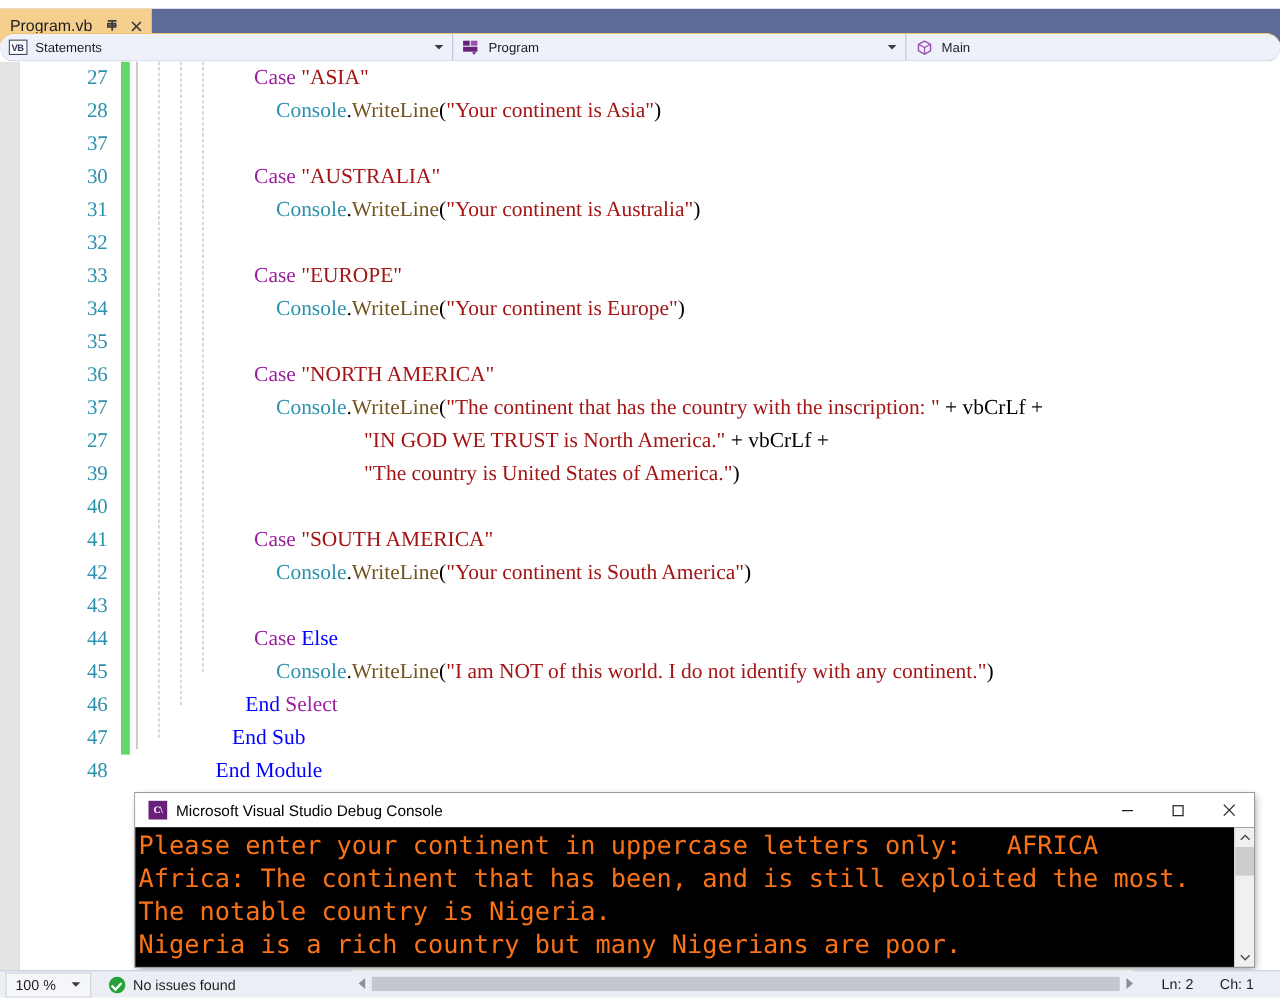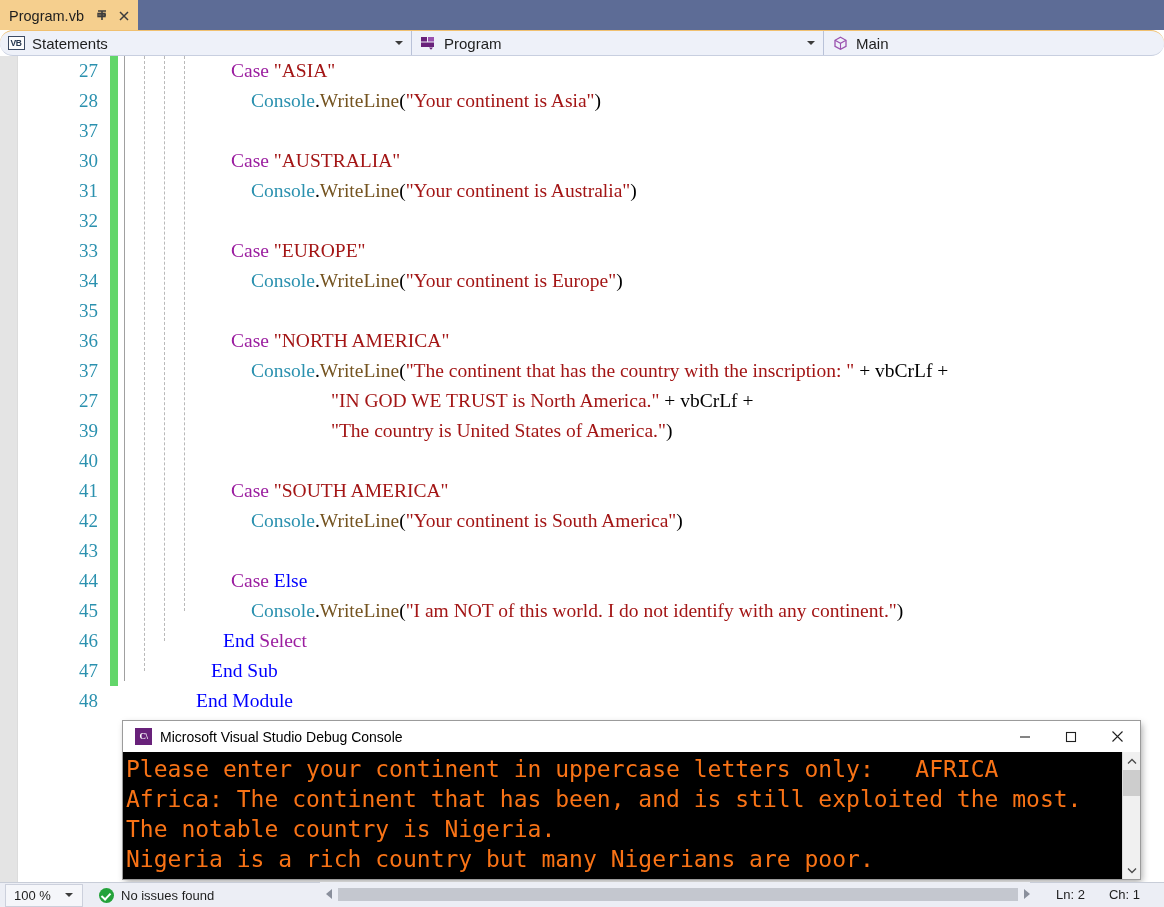--- a/index.html
+++ b/index.html
@@ -6,21 +6,21 @@
   html, body {
     width: 1164px; height: 907px;
     font-family: "Liberation Sans", sans-serif;
     overflow: hidden;
     background: #ffffff;
   }
   #app { position: relative; width: 1164px; height: 907px; }
 
   
   .tabstrip {
-    position: absolute; left: 0; top: 0; width: 1164px; height: 30px;
+    position: absolute; left: 0; top: 8px; width: 1164px; height: 30px;
     background: #5d6c96;
   }
   .tab {
     position: absolute; left: 0; top: 0; height: 30px;
     background: #f5cf8e;
     display: flex; align-items: center;
     padding: 0 7px 0 9px;
     border-top: 1px solid #f5cf8e;
   }
   .tab-label {
@@ -52,21 +52,21 @@
   }
   .nav-combo.c1 { width: 412px; }
   .nav-combo.c2 { width: 412px; }
   .nav-combo.c3 { width: 340px; border-right: none; }
   .nav-icon {
     width: 18px; height: 16px; margin-left: 7px; margin-right: 7px;
     display: flex; align-items: center; justify-content: center;
     flex: none;
   }
   .nav-text {
-    font-size: 15px; color: #1e1e1e; white-space: nowrap;
+    font-size: 12px; color: #1e1e1e; white-space: nowrap;
     font-weight: 400;
   }
   .nav-arrow {
     position: absolute; right: 8px; top: 50%;
     width: 0; height: 0; margin-top: -2px;
     border-left: 4px solid transparent;
     border-right: 4px solid transparent;
     border-top: 4px solid #3c3c3c;
   }
   .vb-badge {

